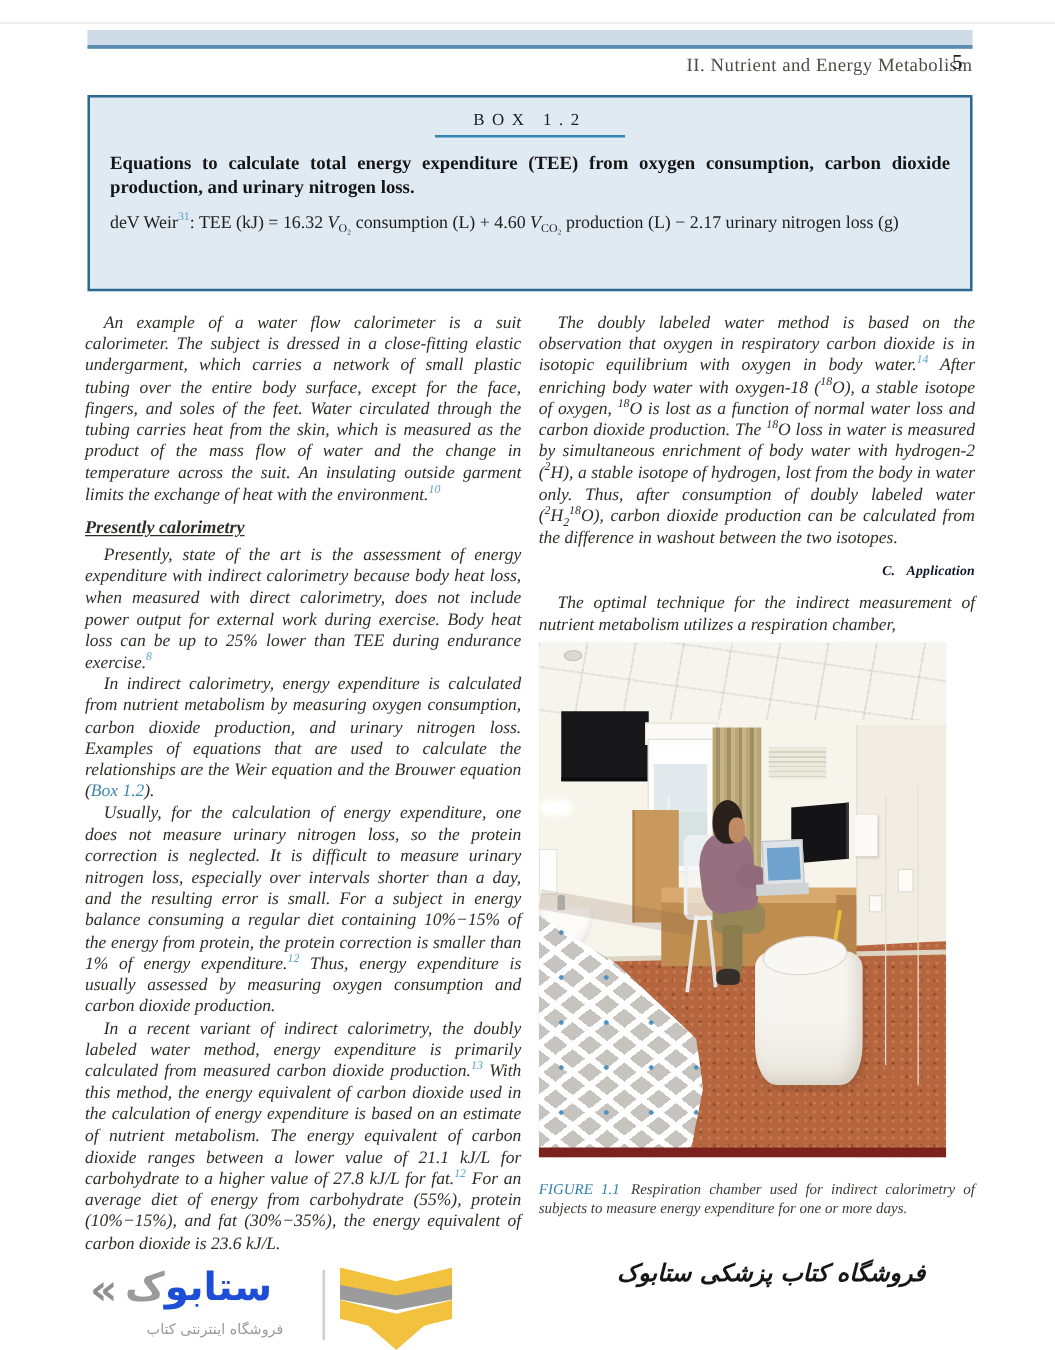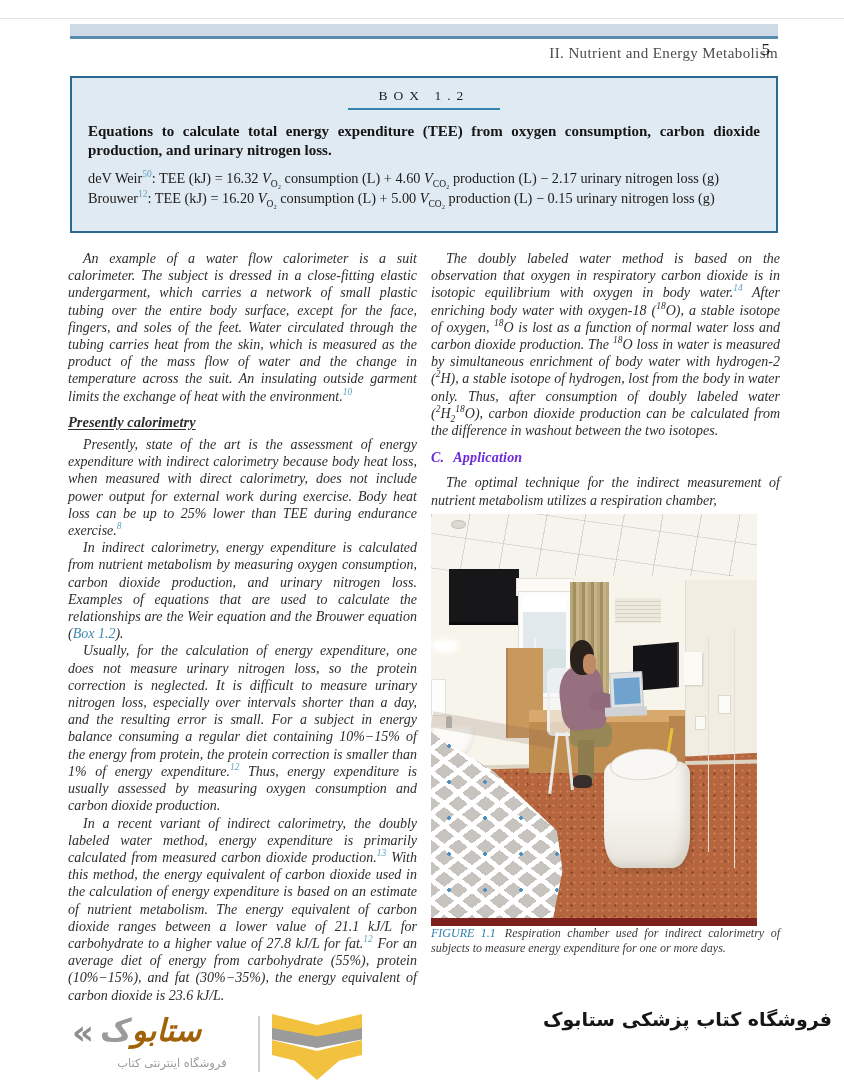--- a/index.html
+++ b/index.html
@@ -23,21 +23,21 @@
   .eqbox-rule { width:152px; height:2px; background:#3585b2; margin:4px auto 12px auto; }
   .eqbox-lead { font-weight:bold; font-size:15px; line-height:19px; text-align:justify; color:#151515; }
   .eqbox-eqs { margin-top:8px; font-size:14.3px; line-height:20px; text-align:justify; color:#20201e; }
   .eq { display:block; }
   
   .columns { position:absolute; left:68px; top:250px; width:712px; display:flex; gap:14px; }
   .col { width:349px; font-size:14px; line-height:17.2px; text-align:justify;font-style:italic; }
   .para { text-indent:15px; }
   .h-under { font-size:14.5px; text-decoration:underline; text-underline-offset:2px;
     margin:9px 0 5px 0; text-align:left; }
-  .h-section { font-size:14px; font-weight:600; letter-spacing:.2px; margin:10px 0 8px 0; text-align:left; color:#6d28d9; }
+  .h-section { font-size:11px; font-weight:600; letter-spacing:.2px; margin:10px 0 8px 0; text-align:right; color:#0f172a; }
   .h-section .sec-letter { margin-right:9px; }
   sup { font-size:9.5px; line-height:0; }
   sub { font-size:9.5px; line-height:0; }
   sup.ref { color:#5fa5c5; }
   .link { color:#3d87ad; }
   
   .figure { position:relative; width:326px; height:412px; margin-top:5px;
     background:#f3efe7; overflow:hidden; }
   .figure * { position:absolute; }
   .ph-ceiling { left:0; top:0; width:100%; height:30%;
@@ -121,42 +121,42 @@
       radial-gradient(circle, #4d8fc0 1.6px, transparent 2px),
       repeating-linear-gradient(38deg, #ffffff 0 5px, transparent 5px 17px),
       repeating-linear-gradient(-38deg, #ffffff 0 5px, transparent 5px 17px),
       #c7c3be;
     background-size:36px 36px, auto, auto, auto;
     clip-path:polygon(0 2%, 46% 22%, 92% 52%, 96% 72%, 88% 100%, 0 100%); }
   .ph-bedshadow { left:0; top:50.5%; width:38%; height:4%; background:rgba(120,90,70,.18);
     transform:rotate(10deg); }
   .ph-bottom-strip { left:0; top:98%; width:100%; height:2%; background:#7c211d; }
   
-  .caption { margin-top:0; font-size:12px; line-height:15.5px; text-align:justify; color:#3b3b39; }
+  .caption { margin-top:18px; font-size:12px; line-height:15.5px; text-align:justify; color:#3b3b39; }
   .caption .fig-label { color:#2f7fad; margin-right:9px; }
   
   .footer-logo { position:absolute; left:72px; top:1010px; width:300px; height:70px; }
   .logo-marks { position:absolute; left:0; top:2px; font-family:"DejaVu Sans",sans-serif;
     font-size:34px; font-weight:bold; color:#8f8f8f; }
   .logo-word { position:absolute; left:28px; top:0; width:150px; direction:rtl; text-align:left;
     font-family:"DejaVu Sans",sans-serif; font-size:31px; font-weight:bold; line-height:40px; white-space:nowrap; }
-  .logo-word .w-yellow { color:#a16207;font-style:italic; }
+  .logo-word .w-yellow { color:#1d4ed8; }
   .logo-word .w-gray { color:#9a9a9a; }
   .logo-tagline { position:absolute; left:20px; top:46px; width:160px; direction:rtl; text-align:center;
     font-family:"DejaVu Sans",sans-serif; font-size:11.5px; color:#9a9a9a; }
   .logo-divider { position:absolute; left:186px; top:6px; width:1.5px; height:56px; background:#cfcfcf; }
   .logo-emblem { position:absolute; left:200px; top:4px; width:90px; height:66px; }
   .chev { position:absolute; left:0; width:90px; height:26px;
     clip-path:polygon(0 0, 50% 42%, 100% 0, 100% 58%, 50% 100%, 0 58%); }
   .chev1 { top:0; background:#f2c13d; }
   .chev2 { top:14px; background:#9b9b9b; height:20px; }
   .chev3 { top:26px; background:#f2c13d; }
   .chev-tri { position:absolute; left:22px; top:46px; width:46px; height:20px; background:#f2c13d;
     clip-path:polygon(0 0, 50% 100%, 100% 0); }
-  .footer-right { position:absolute; right:12px; top:1008px; width:430px; text-align:right; }
+  .footer-right { position:absolute; right:12px; top:1008px; width:430px; text-align:center;font-style:italic; }
   .store-name { direction:rtl; font-family:"DejaVu Sans",sans-serif; font-size:19px;
     font-weight:bold; color:#161616; }
   .store-url { margin-top:7px; font-family:"DejaVu Sans",sans-serif; font-size:25px;
     font-weight:bold; letter-spacing:8px; color:#1c1c1c; white-space:nowrap; }
   .store-url .y { color:#f0b32e; }
 </style>
 </head>
 <body>
 
 <div class="page">
@@ -164,22 +164,21 @@
   <div class="scan-edge"></div>
   <div class="top-band"></div>
   <div class="running-head">II. Nutrient and Energy Metabolism</div>
   <div class="page-number">5</div>
 
   <div class="eqbox">
     <div class="eqbox-title">BOX 1.2</div>
     <div class="eqbox-rule"></div>
     <div class="eqbox-lead">Equations to calculate total energy expenditure (TEE) from oxygen consumption, carbon dioxide production, and urinary nitrogen loss.</div>
     <div class="eqbox-eqs">
-      <span class="eq">deV Weir<sup class="ref">50</sup>: TEE (kJ) = 16.32 <i>V</i><sub>O₂</sub> consumption (L) + 4.60 <i>V</i><sub>CO₂</sub> production (L) − 2.17 urinary nitrogen loss (g)</span>
-      <span class="eq">Brouwer<sup class="ref">12</sup>: TEE (kJ) = 16.20 <i>V</i><sub>O₂</sub> consumption (L) + 5.00 <i>V</i><sub>CO₂</sub> production (L) − 0.15 urinary nitrogen loss (g)</span>
+      <span class="eq">deV Weir<sup class="ref">31</sup>: TEE (kJ) = 16.32 <i>V</i><sub>O₂</sub> consumption (L) + 4.60 <i>V</i><sub>CO₂</sub> production (L) − 2.17 urinary nitrogen loss (g)</span>
     </div>
   </div>
 
   <div class="columns">
     <div class="col">
       <p class="para">An example of a water flow calorimeter is a suit calorimeter. The subject is dressed in a close-fitting elastic undergarment, which carries a network of small plastic tubing over the entire body surface, except for the face, fingers, and soles of the feet. Water circulated through the tubing carries heat from the skin, which is measured as the product of the mass flow of water and the change in temperature across the suit. An insulating outside garment limits the exchange of heat with the environment.<sup class="ref">10</sup></p>
       <h3 class="h-under">Presently calorimetry</h3>
       <p class="para">Presently, state of the art is the assessment of energy expenditure with indirect calorimetry because body heat loss, when measured with direct calorimetry, does not include power output for external work during exercise. Body heat loss can be up to 25% lower than TEE during endurance exercise.<sup class="ref">8</sup></p>
       <p class="para">In indirect calorimetry, energy expenditure is calculated from nutrient metabolism by measuring oxygen consumption, carbon dioxide production, and urinary nitrogen loss. Examples of equations that are used to calculate the relationships are the Weir equation and the Brouwer equation (<span class="link">Box 1.2</span>).</p>
       <p class="para">Usually, for the calculation of energy expenditure, one does not measure urinary nitrogen loss, so the protein correction is neglected. It is difficult to measure urinary nitrogen loss, especially over intervals shorter than a day, and the resulting error is small. For a subject in energy balance consuming a regular diet containing 10%−15% of the energy from protein, the protein correction is smaller than 1% of energy expenditure.<sup class="ref">12</sup> Thus, energy expenditure is usually assessed by measuring oxygen consumption and carbon dioxide production.</p>

